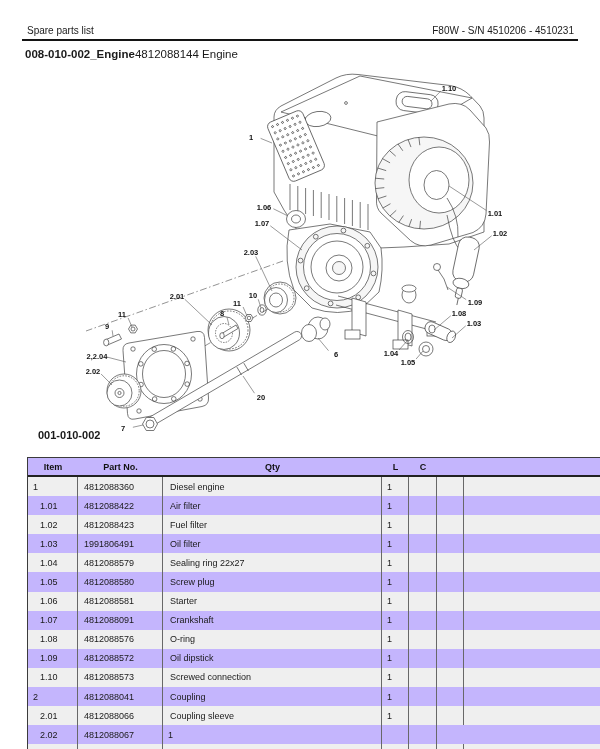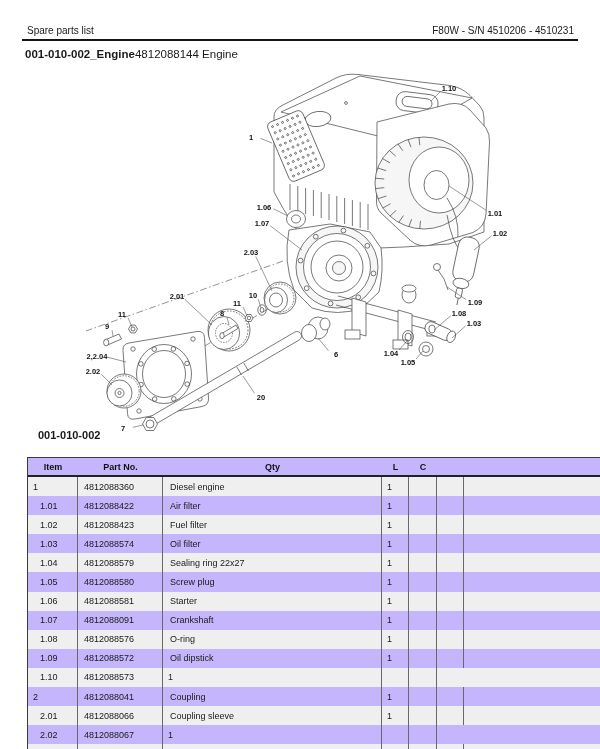--- a/index.html
+++ b/index.html
@@ -38,21 +38,21 @@
 </head>
 <body>
 
 <div class="page">
 
   <span class="hdr-left">Spare parts list</span>
   <span class="hdr-right">F80W - S/N 4510206 - 4510231</span>
   <div class="hdr-rule"></div>
 
   <div class="title">
-    <span class="t-bold">001-010-002_Engine</span><span class="t-rest">4812088144 Engine</span>
+    <span class="t-bold">008-010-002_Engine</span><span class="t-rest">4812088144 Engine</span>
   </div>
 
   <svg id="diagram" viewBox="0 62 600 372" xmlns="http://www.w3.org/2000/svg">
 
     <g>
       <path class="w" d="M274,192 L274,117 Q274,110 281,106 L336,78 Q346,73 358,74.5
                          L450,85.5 Q462,87.5 470,95.5 L480,106 Q484,111 484,118
                          L484,232 L449,244 L404,247 L330,250 L297,230 L284,210 Z"></path>
       <path d="M281,112 L360,76 L472,98 L398,141 Z" class="w"></path>
       <ellipse cx="318" cy="119" rx="13" ry="7.5" transform="rotate(-8 318 119)" class="w"></ellipse>
@@ -385,21 +385,21 @@
           <div class="cell c0 sub">1.02</div>
           <div class="cell c1">4812088423</div>
           <div class="cell c2">Fuel filter</div>
           <div class="cell c3">1</div>
           <div class="cell c4"></div>
           <div class="cell c5"></div>
           <div class="cell c6"></div>
         </div>
         <div class="trow">
           <div class="cell c0 sub">1.03</div>
-          <div class="cell c1">4812088574</div>
+          <div class="cell c1">1991806491</div>
           <div class="cell c2">Oil filter</div>
           <div class="cell c3">1</div>
           <div class="cell c4"></div>
           <div class="cell c5"></div>
           <div class="cell c6"></div>
         </div>
         <div class="trow shaded">
           <div class="cell c0 sub">1.04</div>
           <div class="cell c1">4812088579</div>
           <div class="cell c2">Sealing ring 22x27</div>
@@ -449,20 +449,21 @@
           <div class="cell c1">4812088572</div>
           <div class="cell c2">Oil dipstick</div>
           <div class="cell c3">1</div>
           <div class="cell c4"></div>
           <div class="cell c5"></div>
           <div class="cell c6"></div>
         </div>
         <div class="trow shaded">
           <div class="cell c0 sub">1.10</div>
           <div class="cell c1">4812088573</div>
+          <div class="cell c2">Screwed connection</div>
           <div class="cell c3">1</div>
           <div class="cell c4"></div>
           <div class="cell c5"></div>
           <div class="cell c6"></div>
         </div>
         <div class="trow">
           <div class="cell c0">2</div>
           <div class="cell c1">4812088041</div>
           <div class="cell c2">Coupling</div>
           <div class="cell c3">1</div>

